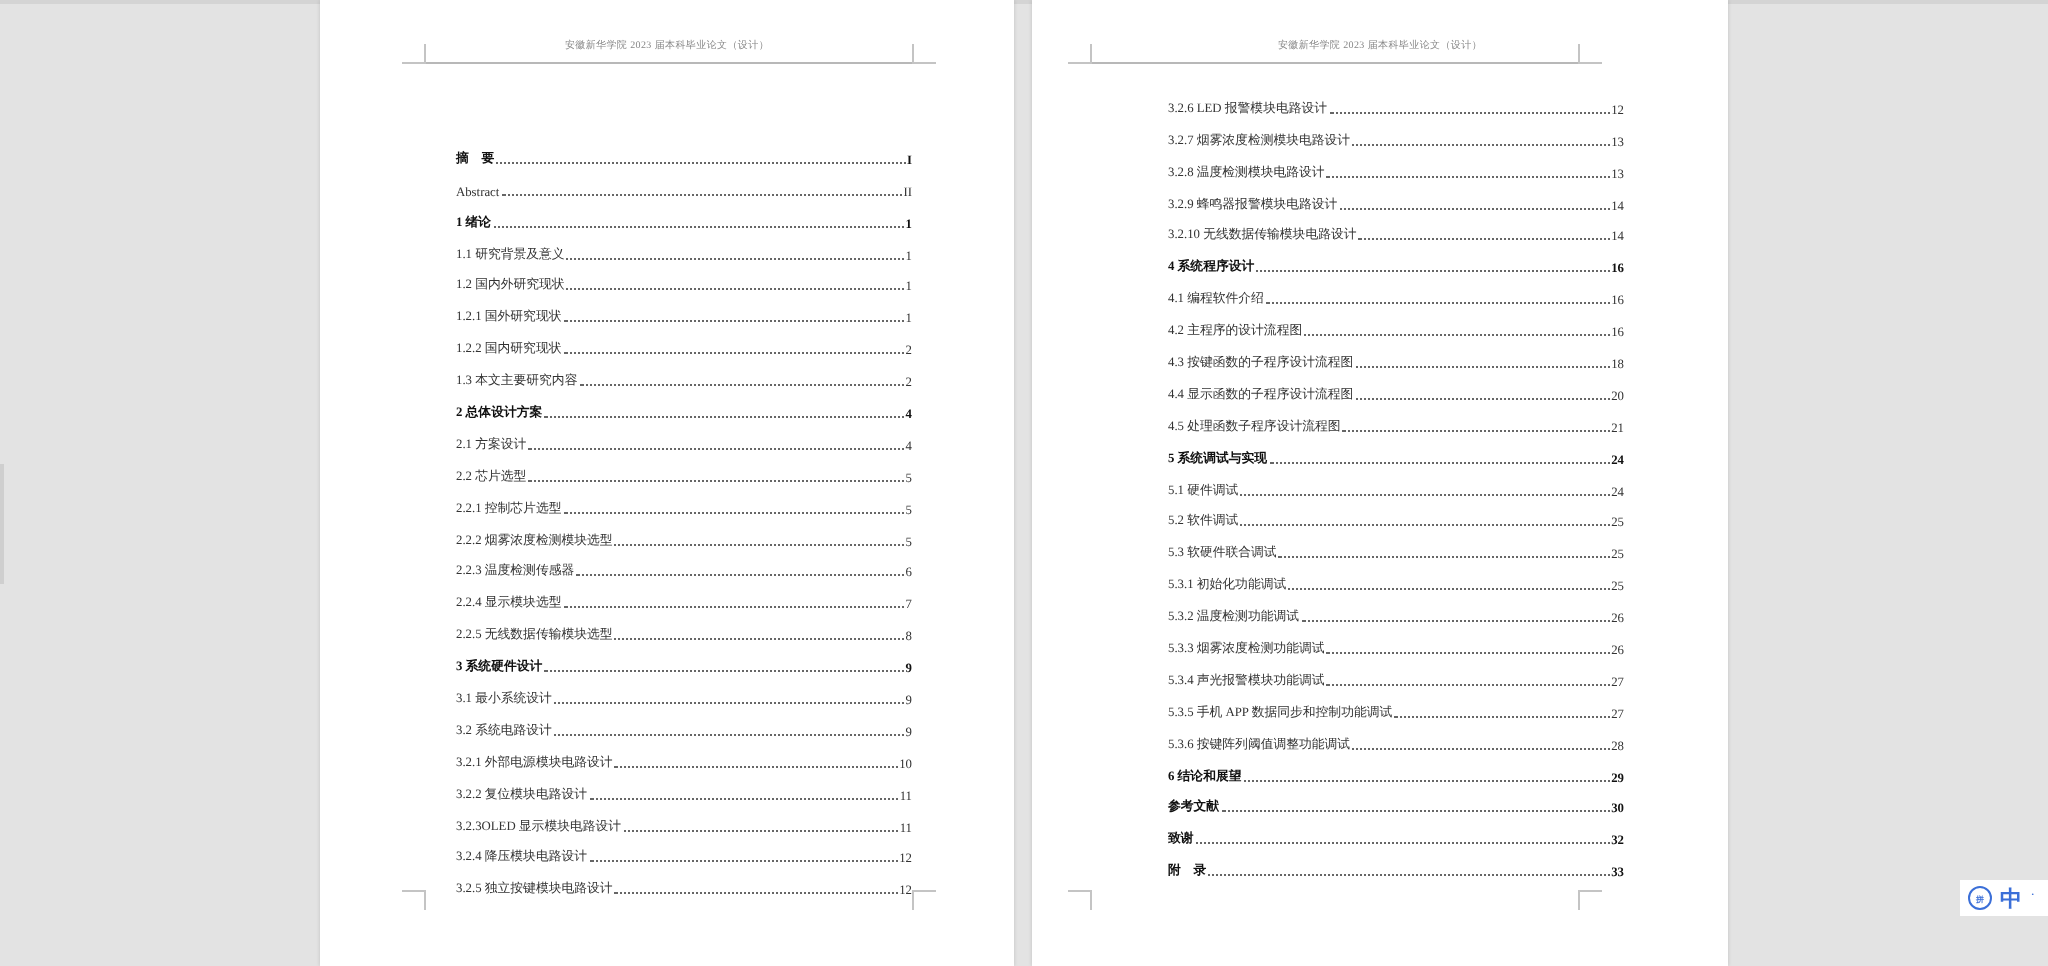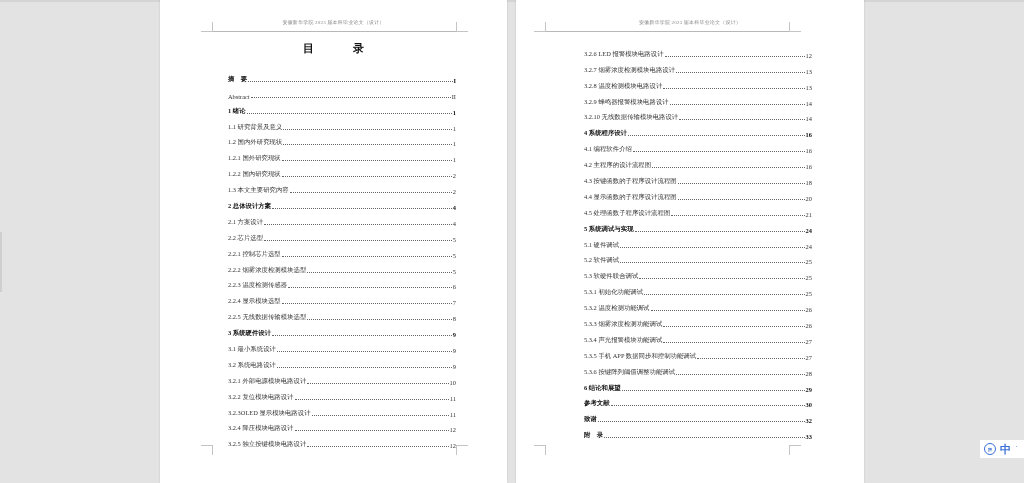--- a/index.html
+++ b/index.html
@@ -92,21 +92,20 @@
 <div class="top-shadow"></div>
 <div class="left-tab"></div>
 
 <div class="page p1">
   <div class="header-text">安徽新华学院 2023 届本科毕业论文（设计）</div>
   <div class="header-line"></div>
   <div class="corner tl"></div>
   <div class="corner tr"></div>
   <div class="corner bl"></div>
   <div class="corner br"></div>
-  <div class="toc-title">目　录</div>
   <ul class="toc">
       <li class="toc-row bold">
         <span class="label">摘　要</span>
         <span class="leader"></span>
         <span class="pg">I</span>
       </li>
       <li class="toc-row">
         <span class="label">Abstract</span>
         <span class="leader"></span>
         <span class="pg">II</span>

